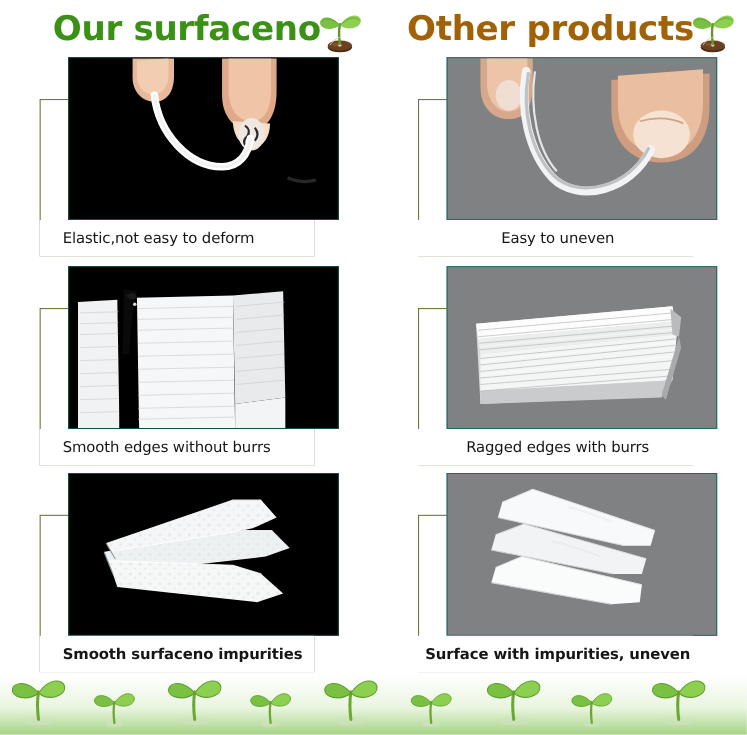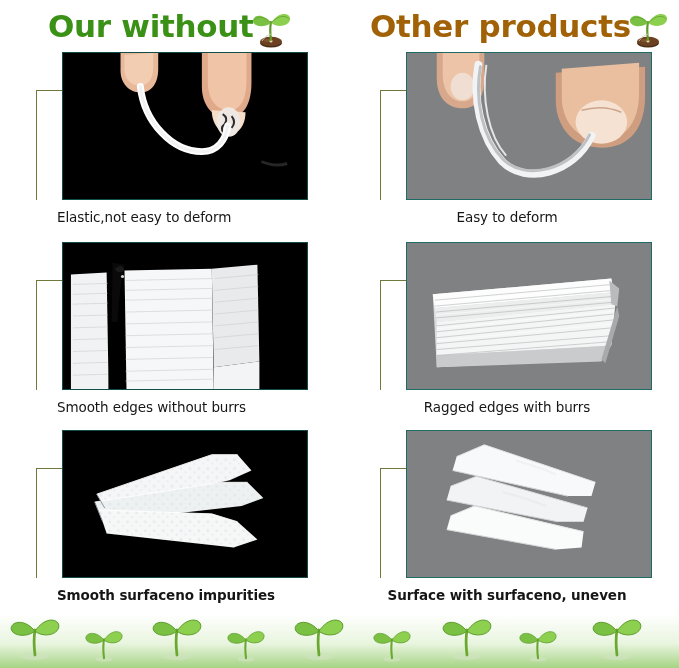--- a/index.html
+++ b/index.html
@@ -85,21 +85,21 @@
   .footer-sprout{position:absolute;bottom:4px;}
 </style>
 </head>
 <body>
 
 <div class="page">
 
   <div class="header-row">
 
     <div class="title-block left">
-      <span class="title-text ours">Our without</span>
+      <span class="title-text ours">Our surfaceno</span>
       <span class="sprout title-sprout">
         <svg width="46" height="46" viewBox="0 0 46 46">
           <ellipse cx="23" cy="39" rx="11" ry="4.6" fill="#4b2d16"></ellipse>
           <ellipse cx="23" cy="37.4" rx="11" ry="4.6" fill="#6b4122"></ellipse>
           <ellipse cx="20" cy="36.4" rx="4" ry="1.6" fill="#8a5a33" opacity="0.7"></ellipse>
           <circle cx="23" cy="37" r="1.5" fill="#e8d9b0"></circle>
           <path d="M23 36 C22 29 22 23 23 18" stroke="#5f9a2a" stroke-width="2.2" fill="none" stroke-linecap="round"></path>
           <path d="M23 19 C15 9 6 11 5 16 C4 22 15 25 23 19 Z" fill="#7ac143"></path>
           <path d="M23 19 C16 12 9 12 6.5 16" stroke="#5d9c2c" stroke-width="0.9" fill="none" opacity="0.8"></path>
           <path d="M23 19 C31 7 41 9 42 14 C43 21 31 25 23 19 Z" fill="#8dd04f"></path>
@@ -165,21 +165,21 @@
             <path d="M150 20 L150 48 C150 74 166 96 196 96 C226 96 240 74 240 44 L240 14 Z" fill="#cf9d80"></path>
             <path d="M156 16 L156 44 C156 68 170 88 196 88 C222 88 234 68 234 40 L234 10 Z" fill="#eabf9f"></path>
             <ellipse cx="196" cy="70" rx="26" ry="22" fill="#f6e2d3"></ellipse>
             <path d="M176 58 q22 -6 40 2" stroke="#cda48a" stroke-width="1.6" fill="none"></path>
             <path d="M72 12 C66 46 74 86 96 110 C120 134 168 122 186 84" stroke="#f2f3f4" stroke-width="8" fill="none" stroke-linecap="round"></path>
             <path d="M74 14 C68 48 76 86 97 108 C120 130 166 119 184 83" stroke="#bfc2c4" stroke-width="3" fill="none" stroke-linecap="round"></path>
             <path d="M80 12 C75 46 82 84 100 104" stroke="#ffffff" stroke-width="2" fill="none" opacity="0.8"></path>
           </svg>
         </div>
       </div>
-      <div class="caption center-align">Easy to deform</div>
+      <div class="caption center-align">Easy to uneven</div>
     </div>
 
     <div class="card c1 r1">
       <div class="frame"></div>
       <div class="photo gray">
         <div class="art">
           <svg viewBox="0 0 246 148" preserveAspectRatio="none">
             <rect width="246" height="148" fill="#7f8183"></rect>
             <path d="M26 52 L206 36 L210 60 L196 118 L30 126 Z" fill="#d9dadb"></path>
             <path d="M26 52 L206 36 L208 50 L28 66 Z" fill="#fdfdfd"></path>
@@ -314,21 +314,21 @@
             <g>
               <path d="M44 86 L68 76 L178 102 L176 118 L150 120 L40 100 Z" fill="#fafbfb"></path>
               <path d="M44 86 L68 76 L178 102" stroke="#e2e4e5" stroke-width="1" fill="none"></path>
               <path d="M40 100 L150 120" stroke="#d2d4d6" stroke-width="1" fill="none"></path>
             </g>
             <path d="M110 30 q22 6 40 14" stroke="#e8eaea" stroke-width="2" fill="none" opacity="0.5"></path>
             <path d="M96 62 q24 6 44 14" stroke="#e4e6e7" stroke-width="2" fill="none" opacity="0.5"></path>
           </svg>
         </div>
       </div>
-      <div class="caption center-align">Surface with surfaceno, uneven</div>
+      <div class="caption center-align">Surface with impurities, uneven</div>
     </div>
 
   </div>
 
   <div class="footer">
     <span class="footer-sprout" style="left:6px;">
       <svg width="58" height="50" viewBox="0 0 46 40">
           <ellipse cx="23" cy="37" rx="11" ry="3" fill="#cfe3bd" opacity="0.7"></ellipse>
           <path d="M23 36 C22 28 22 22 23 16" stroke="#6aa832" stroke-width="2.2" fill="none" stroke-linecap="round"></path>
           <path d="M23 17 C15 7 5 9 4 14 C3 20 15 23 23 17 Z" fill="#7ac143" stroke="#5d9c2c" stroke-width="0.8"></path>

